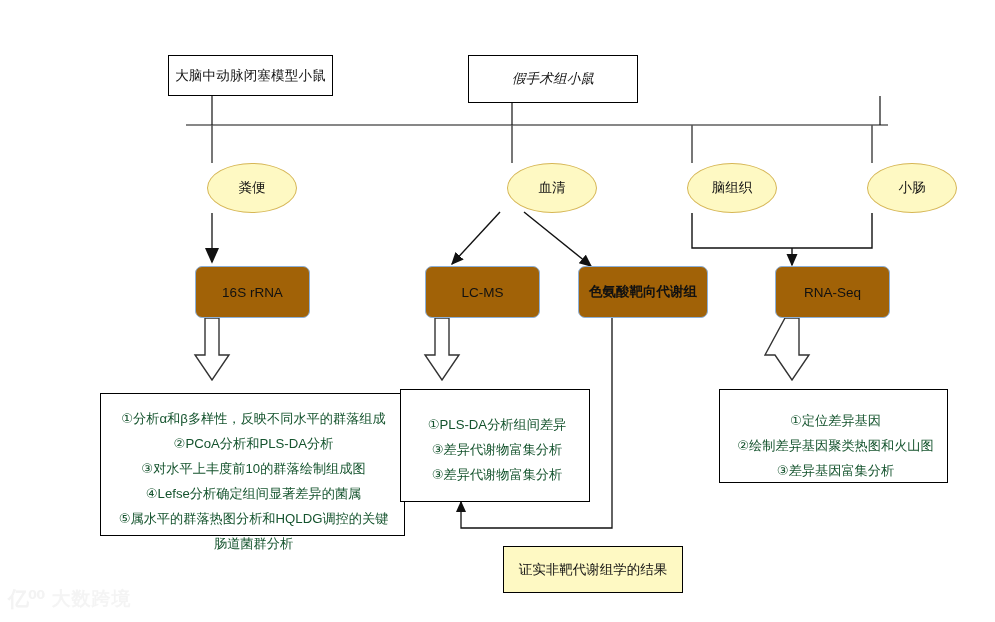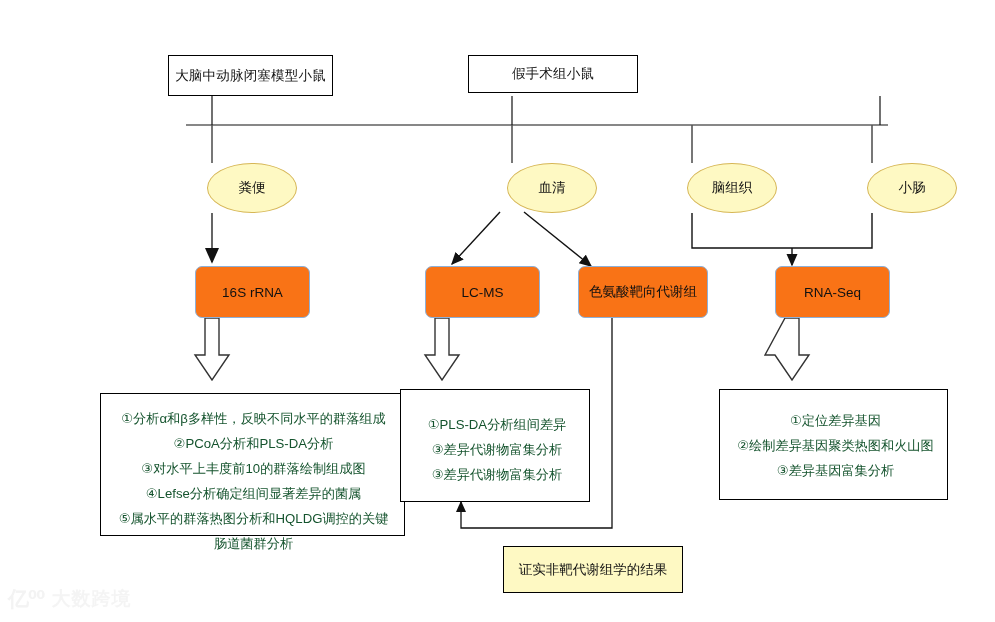--- a/index.html
+++ b/index.html
@@ -42,21 +42,21 @@
     letter-spacing: 0.2px;
   }
   .ellipse {
     background: #fef9c3;
     border: 1px solid #d6b656;
     border-radius: 50%;
     font-size: 13.5px;
     color: #111111;
   }
   .blue-box {
-    background: #f97316;
+    background: #a16207;
     border: 1px solid #8cb0d9;
     border-radius: 7px;
     font-size: 13.5px;
     color: #111111;
   }
   .list-box {
     border: 1px solid #000000;
     background: #ffffff;
     display: block;
     padding: 12px 10px 10px 12px;
@@ -151,21 +151,21 @@
     </g>
 
     <g stroke="#111111" stroke-width="1.3" fill="none">
       <path d="M612,318 L612,528 L461,528 L461,502" marker-end="url(#arrowBlack)"></path>
     </g>
   </svg>
 
   <div class="node grp-box" style="left:128px; top:55px; width:165px; height:41px;">
     <span>大脑中动脉闭塞模型小鼠</span>
   </div>
-  <div class="node grp-box" style="left:428px; top:55px; width:170px; height:38px;">
+  <div class="node grp-box" style="left:428px; top:55px; width:170px; height:48px;font-style:italic;">
     <span>假手术组小鼠</span>
   </div>
 
   <div class="node ellipse" style="left:167px; top:163px; width:90px; height:50px;">
     <span>粪便</span>
   </div>
   <div class="node ellipse" style="left:467px; top:163px; width:90px; height:50px;">
     <span>血清</span>
   </div>
   <div class="node ellipse" style="left:647px; top:163px; width:90px; height:50px;">
@@ -174,42 +174,42 @@
   <div class="node ellipse" style="left:827px; top:163px; width:90px; height:50px;">
     <span>小肠</span>
   </div>
 
   <div class="node blue-box" style="left:155px; top:266px; width:115px; height:52px;">
     <span>16S rRNA</span>
   </div>
   <div class="node blue-box" style="left:385px; top:266px; width:115px; height:52px;">
     <span>LC-MS</span>
   </div>
-  <div class="node blue-box" style="left:538px; top:266px; width:130px; height:52px;">
+  <div class="node blue-box" style="left:538px; top:266px; width:130px; height:52px;font-weight:bold;">
     <span>色氨酸靶向代谢组</span>
   </div>
   <div class="node blue-box" style="left:735px; top:266px; width:115px; height:52px;">
     <span>RNA-Seq</span>
   </div>
 
   <div class="node list-box" style="left:60px; top:393px; width:305px; height:143px;">
     <div class="li">①分析α和β多样性，反映不同水平的群落组成</div>
     <div class="li">②PCoA分析和PLS-DA分析</div>
     <div class="li">③对水平上丰度前10的群落绘制组成图</div>
     <div class="li">④Lefse分析确定组间显著差异的菌属</div>
     <div class="li wrap">⑤属水平的群落热图分析和HQLDG调控的关键肠道菌群分析</div>
   </div>
 
   <div class="node list-box" style="left:360px; top:389px; width:190px; height:113px; padding-top:22px; padding-left:14px;">
     <div class="li">①PLS-DA分析组间差异</div>
     <div class="li">③差异代谢物富集分析</div>
     <div class="li">③差异代谢物富集分析</div>
   </div>
 
-  <div class="node list-box" style="left:679px; top:389px; width:229px; height:111px; padding-top:18px; padding-left:14px;">
+  <div class="node list-box" style="left:679px; top:389px; width:229px; height:94px; padding-top:18px; padding-left:14px;">
     <div class="li">①定位差异基因</div>
     <div class="li">②绘制差异基因聚类热图和火山图</div>
     <div class="li">③差异基因富集分析</div>
   </div>
 
   <div class="node plain-box" style="left:463px; top:546px; width:180px; height:47px;">
     <span>证实非靶代谢组学的结果</span>
   </div>
 
   <div class="watermark">

